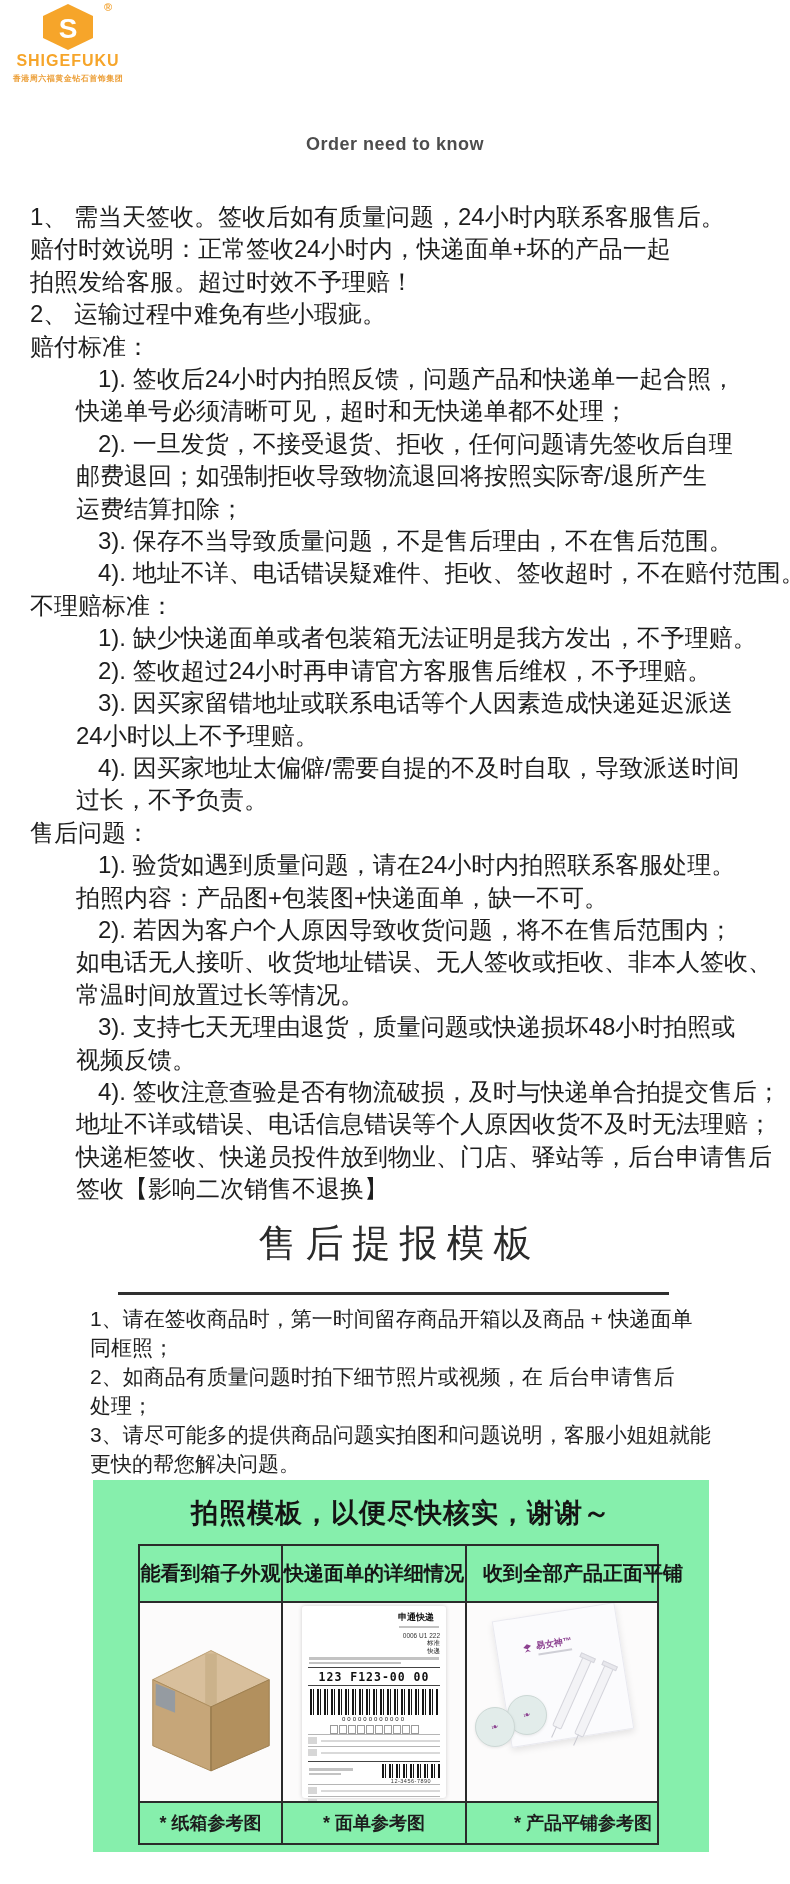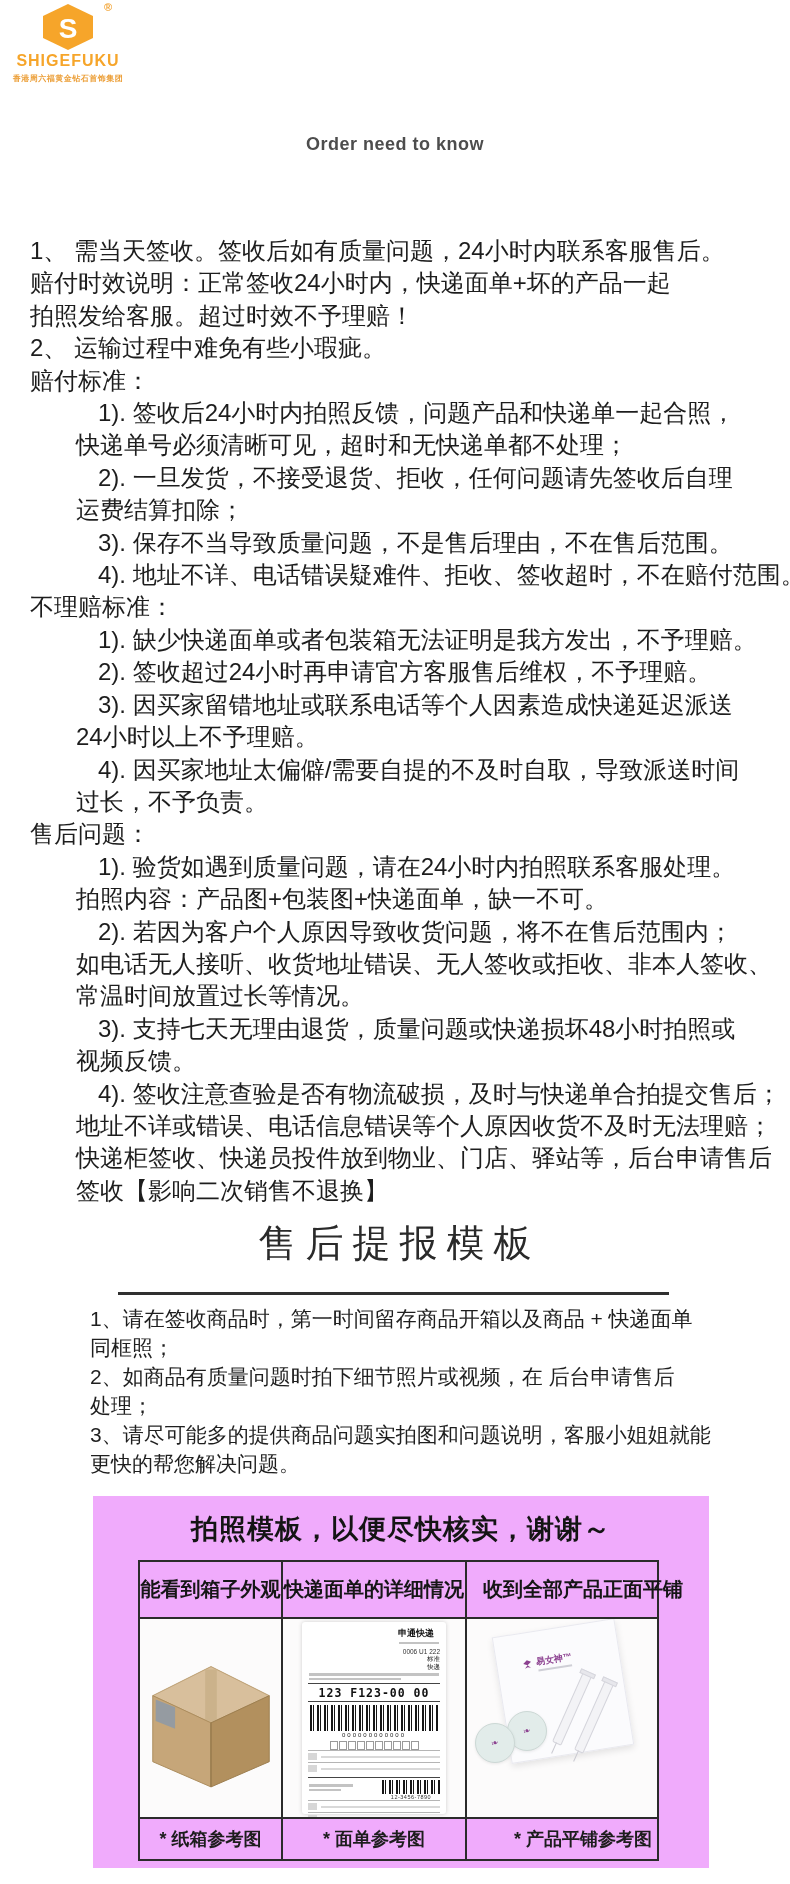--- a/index.html
+++ b/index.html
@@ -26,37 +26,37 @@
   .banner-text {
     width:100%; text-align:center; line-height:58px;
     font-size:38px; font-weight:bold; color:#ffffff; letter-spacing:6px; text-indent:6px;
   }
   .subtitle {
     position:absolute; top:134px; left:0; width:790px; text-align:center;
     font-size:18px; font-weight:bold; color:#4d4d4d; letter-spacing:.5px;
   }
 
   
-  .notice { position:absolute; top:201px; left:0; width:719px;margin-top:34px; }
+  .notice { position:absolute; top:201px; left:0; width:719px; }
   .ln { font-size:24px; line-height:32.4px; color:#1d1d1d; font-weight:500; white-space:nowrap; }
   .i0 { padding-left:30px; }
   .i1 { padding-left:76px; }
   .i2 { padding-left:98px; }
 
   
   .sec2-title {
     position:absolute; top:1218px; left:0; width:790px; text-align:center;
     font-size:38px; color:#2a2a2a; font-weight:500; letter-spacing:9px; text-indent:9px;
   }
   .sec2-rule { position:absolute; top:1292px; left:118px; width:551px; height:3px; background:#303030; }
   .tpl-list { position:absolute; top:1304px; left:90px; width:620px; }
   .tl { font-size:21px; line-height:29px; color:#1f1f1f; font-weight:500; white-space:nowrap; }
 
   
-  .panel { position:absolute; left:93px; top:1480px; width:616px; height:372px; background:#f0abfc;margin-top:16px; }
+  .panel { position:absolute; left:93px; top:1480px; width:616px; height:372px; background:#86efac; }
   .panel-heading {
     padding-top:15px; text-align:center;
     font-size:27px; font-weight:bold; color:#141414; letter-spacing:1px;
   }
 
   .ptable {
     position:absolute; left:45px; top:64px; width:521px; height:301px;
     border:2px solid #2b2b2b; box-sizing:border-box; display:flex; flex-direction:column;
   }
   .prow { display:flex; }
@@ -150,20 +150,21 @@
 
   <div class="notice">
       <div class="ln i0">1、 需当天签收。签收后如有质量问题，24小时内联系客服售后。</div>
       <div class="ln i0">赔付时效说明：正常签收24小时内，快递面单+坏的产品一起</div>
       <div class="ln i0">拍照发给客服。超过时效不予理赔！</div>
       <div class="ln i0">2、 运输过程中难免有些小瑕疵。</div>
       <div class="ln i0">赔付标准：</div>
       <div class="ln i2">1). 签收后24小时内拍照反馈，问题产品和快递单一起合照，</div>
       <div class="ln i1">快递单号必须清晰可见，超时和无快递单都不处理；</div>
       <div class="ln i2">2). 一旦发货，不接受退货、拒收，任何问题请先签收后自理</div>
+      <div class="ln i1">邮费退回；如强制拒收导致物流退回将按照实际寄/退所产生</div>
       <div class="ln i1">运费结算扣除；</div>
       <div class="ln i2">3). 保存不当导致质量问题，不是售后理由，不在售后范围。</div>
       <div class="ln i2">4). 地址不详、电话错误疑难件、拒收、签收超时，不在赔付范围。</div>
       <div class="ln i0">不理赔标准：</div>
       <div class="ln i2">1). 缺少快递面单或者包装箱无法证明是我方发出，不予理赔。</div>
       <div class="ln i2">2). 签收超过24小时再申请官方客服售后维权，不予理赔。</div>
       <div class="ln i2">3). 因买家留错地址或联系电话等个人因素造成快递延迟派送</div>
       <div class="ln i1">24小时以上不予理赔。</div>
       <div class="ln i2">4). 因买家地址太偏僻/需要自提的不及时自取，导致派送时间</div>
       <div class="ln i1">过长，不予负责。</div>

